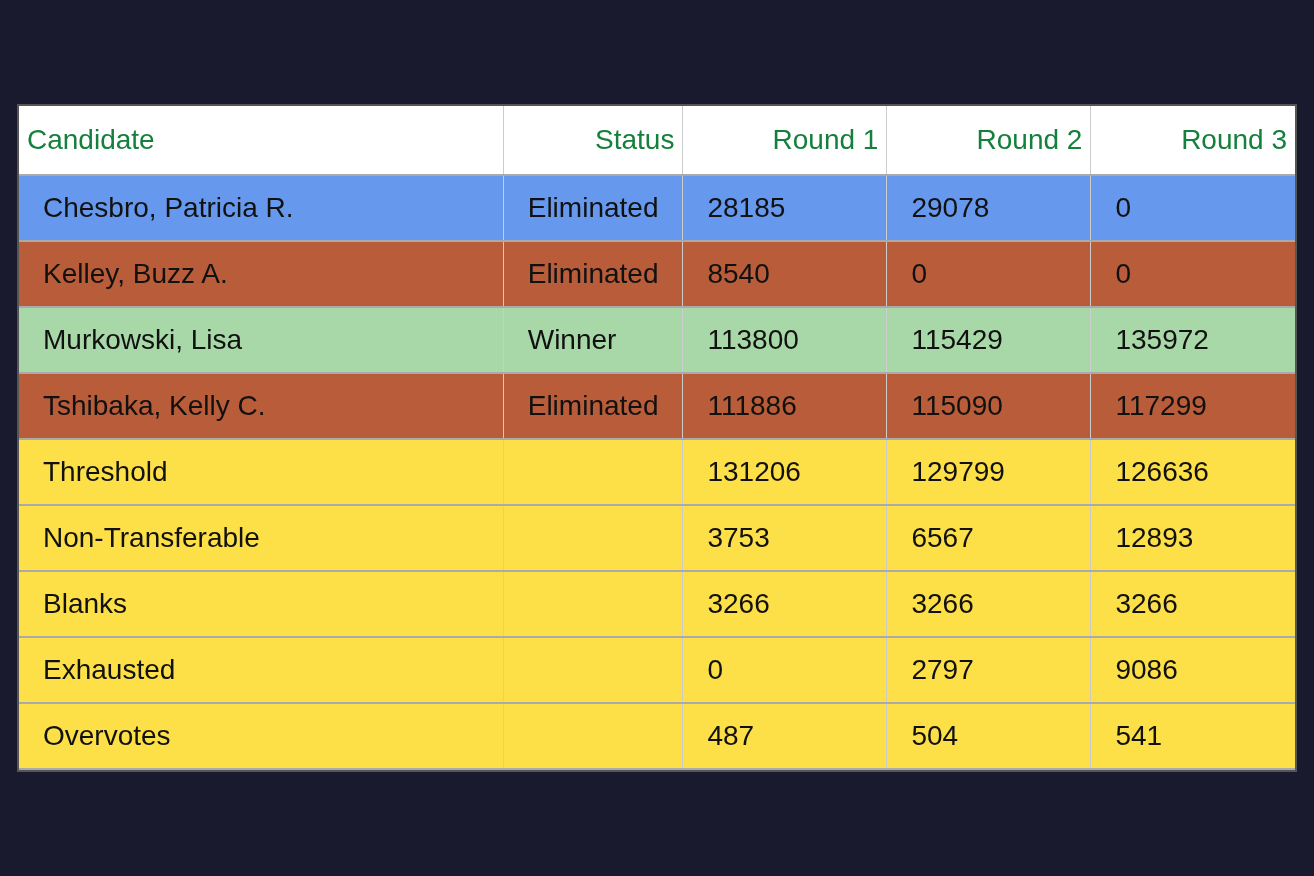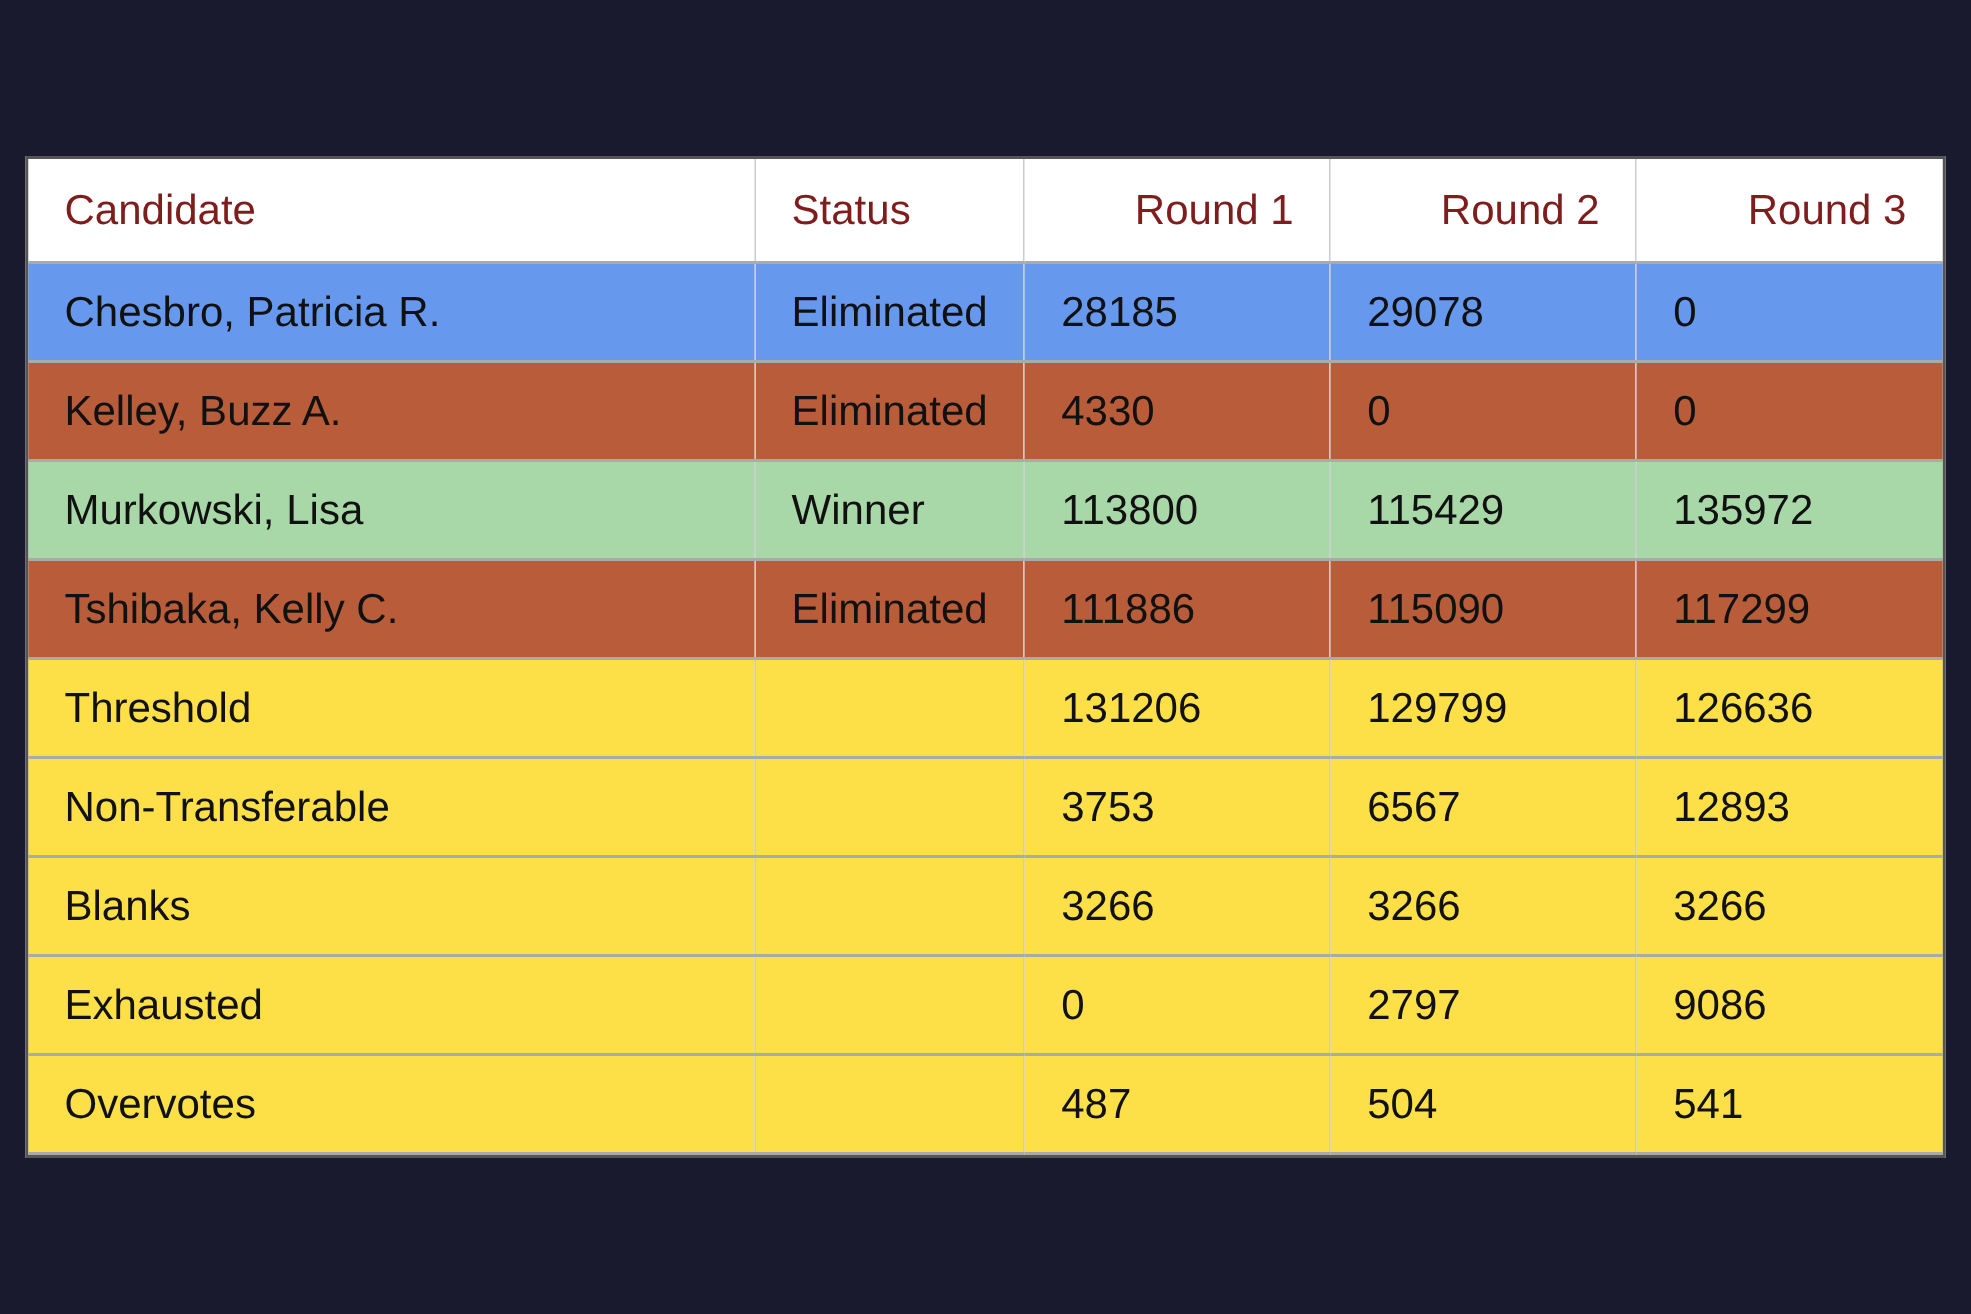--- a/index.html
+++ b/index.html
@@ -27,24 +27,24 @@
       width: 100%;
       border-collapse: collapse;
       font-size: 28px;
     }
 
     thead tr {
       background: #ffffff;
     }
 
     thead th {
-      padding: 18px 24px;
+      padding: 18px 8px;
       text-align: left;
       font-weight: normal;
-      color: #7f1d1d;
+      color: #15803d;
       border-bottom: 2px solid #aaa;
       border-right: 1px solid #ccc;
     }
 
     thead th:last-child {
       border-right: none;
     }
 
     thead th.num {
       text-align: right;
@@ -82,20 +82,21 @@
     tr.row-summary {
       background: #fde047;
     }
 
     .candidate-col {
       width: 38%;
     }
 
     .status-col {
       width: 14%;
+      text-align: right;
     }
 
     .round-col {
       width: 16%;
     }
   </style>
 </head>
 <body>
 
 <div class="table-container">
@@ -113,21 +114,21 @@
     <tr class="row-chesbro">
       <td>Chesbro, Patricia R.</td>
       <td>Eliminated</td>
       <td>28185</td>
       <td>29078</td>
       <td>0</td>
     </tr>
         <tr class="row-kelley">
       <td>Kelley, Buzz A.</td>
       <td>Eliminated</td>
-      <td>4330</td>
+      <td>8540</td>
       <td>0</td>
       <td>0</td>
     </tr>
         <tr class="row-murkowski">
       <td>Murkowski, Lisa</td>
       <td>Winner</td>
       <td>113800</td>
       <td>115429</td>
       <td>135972</td>
     </tr>

